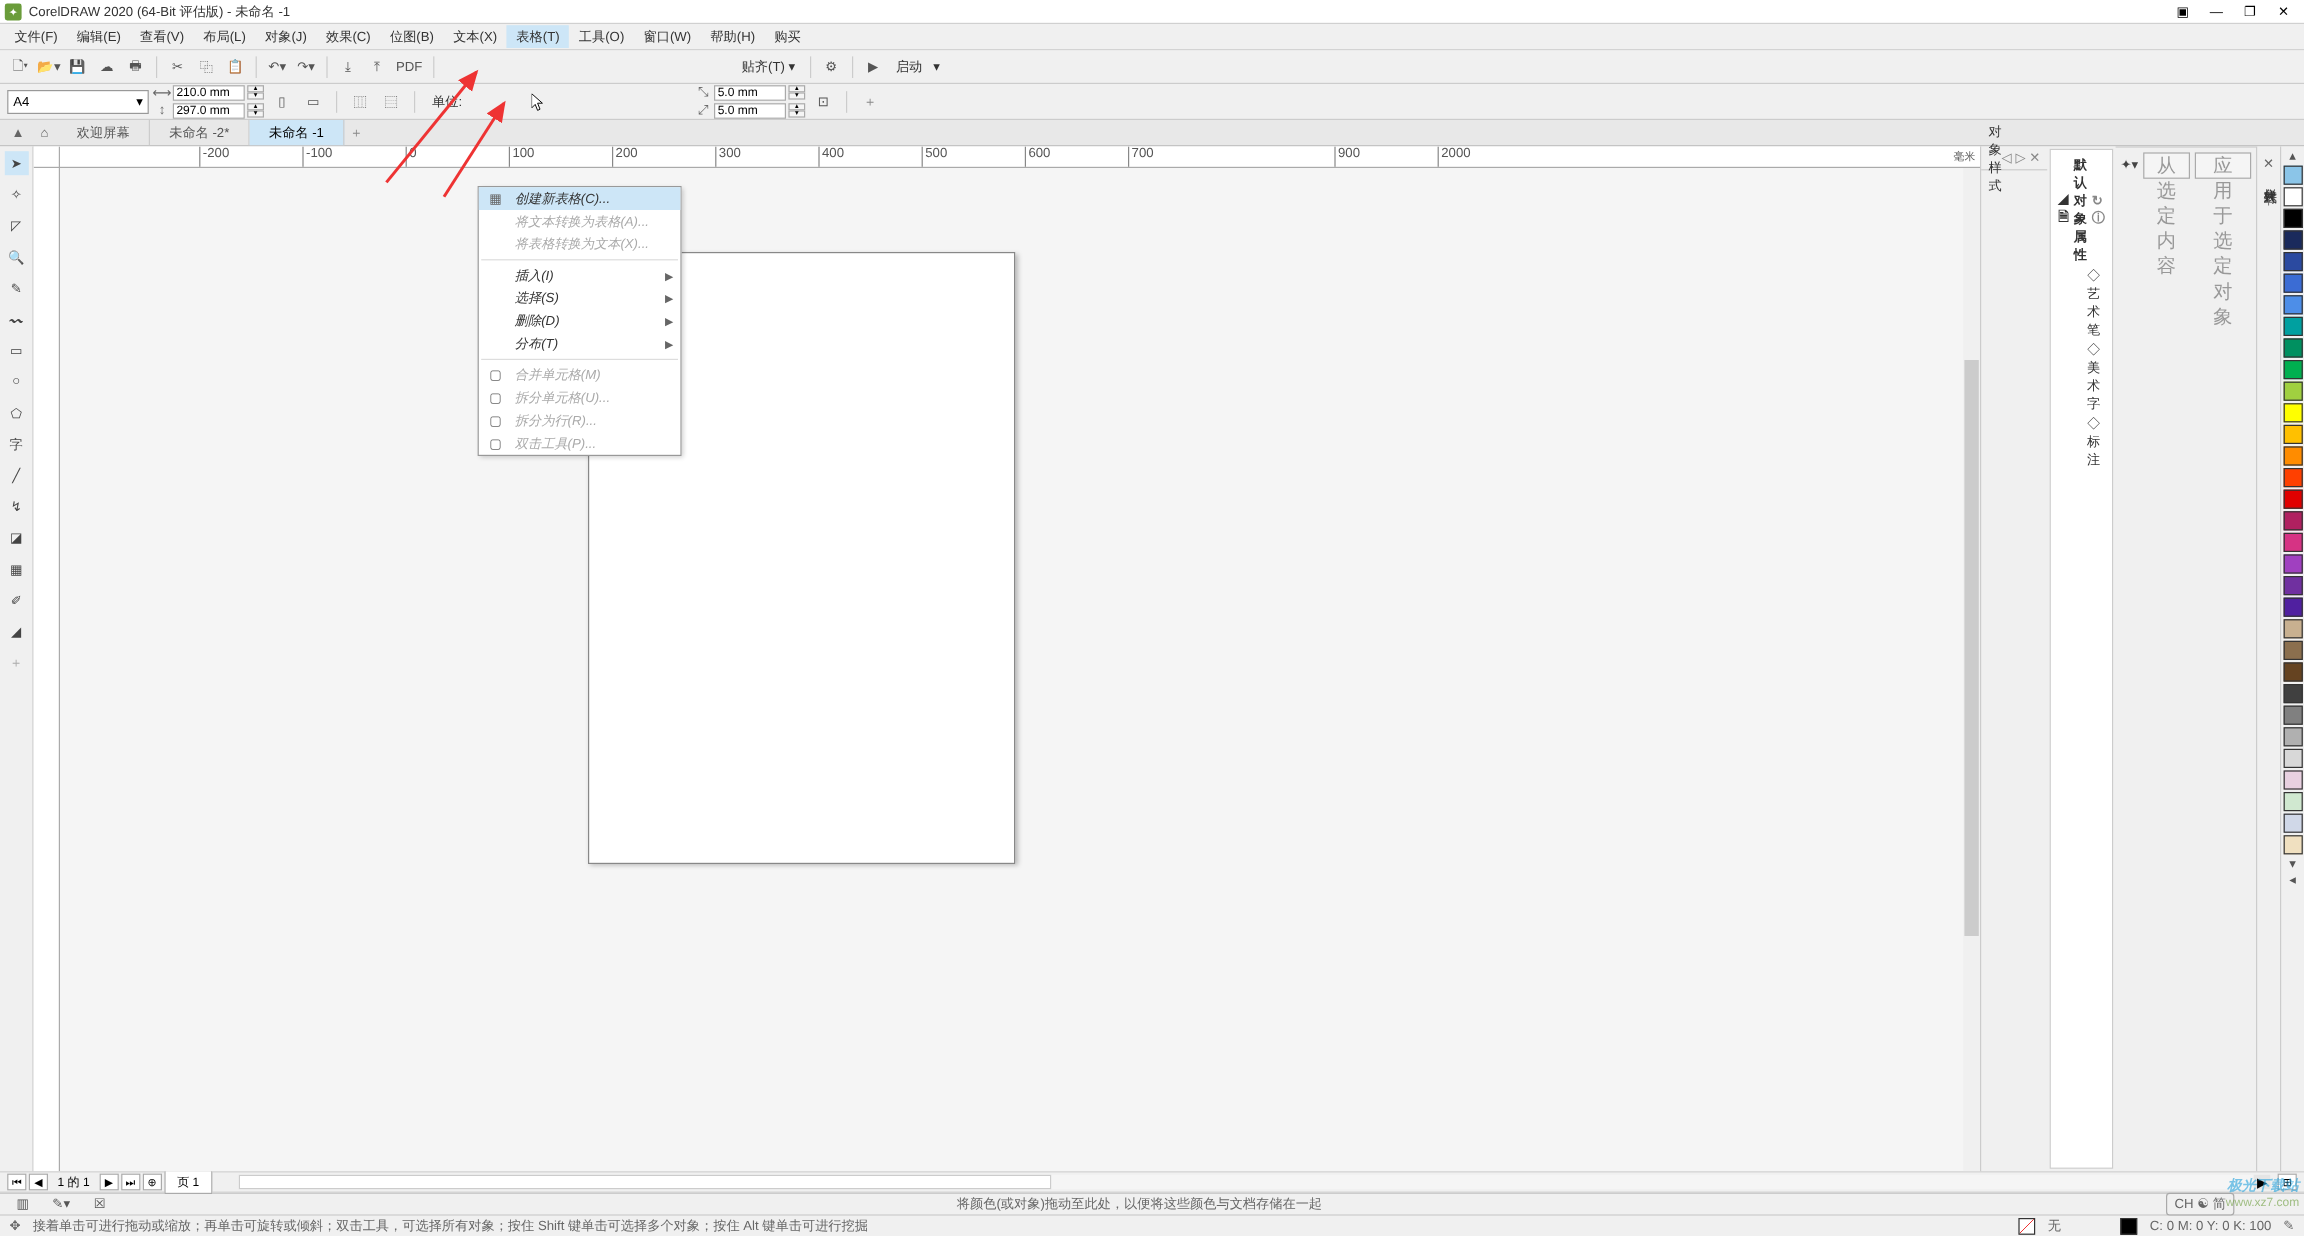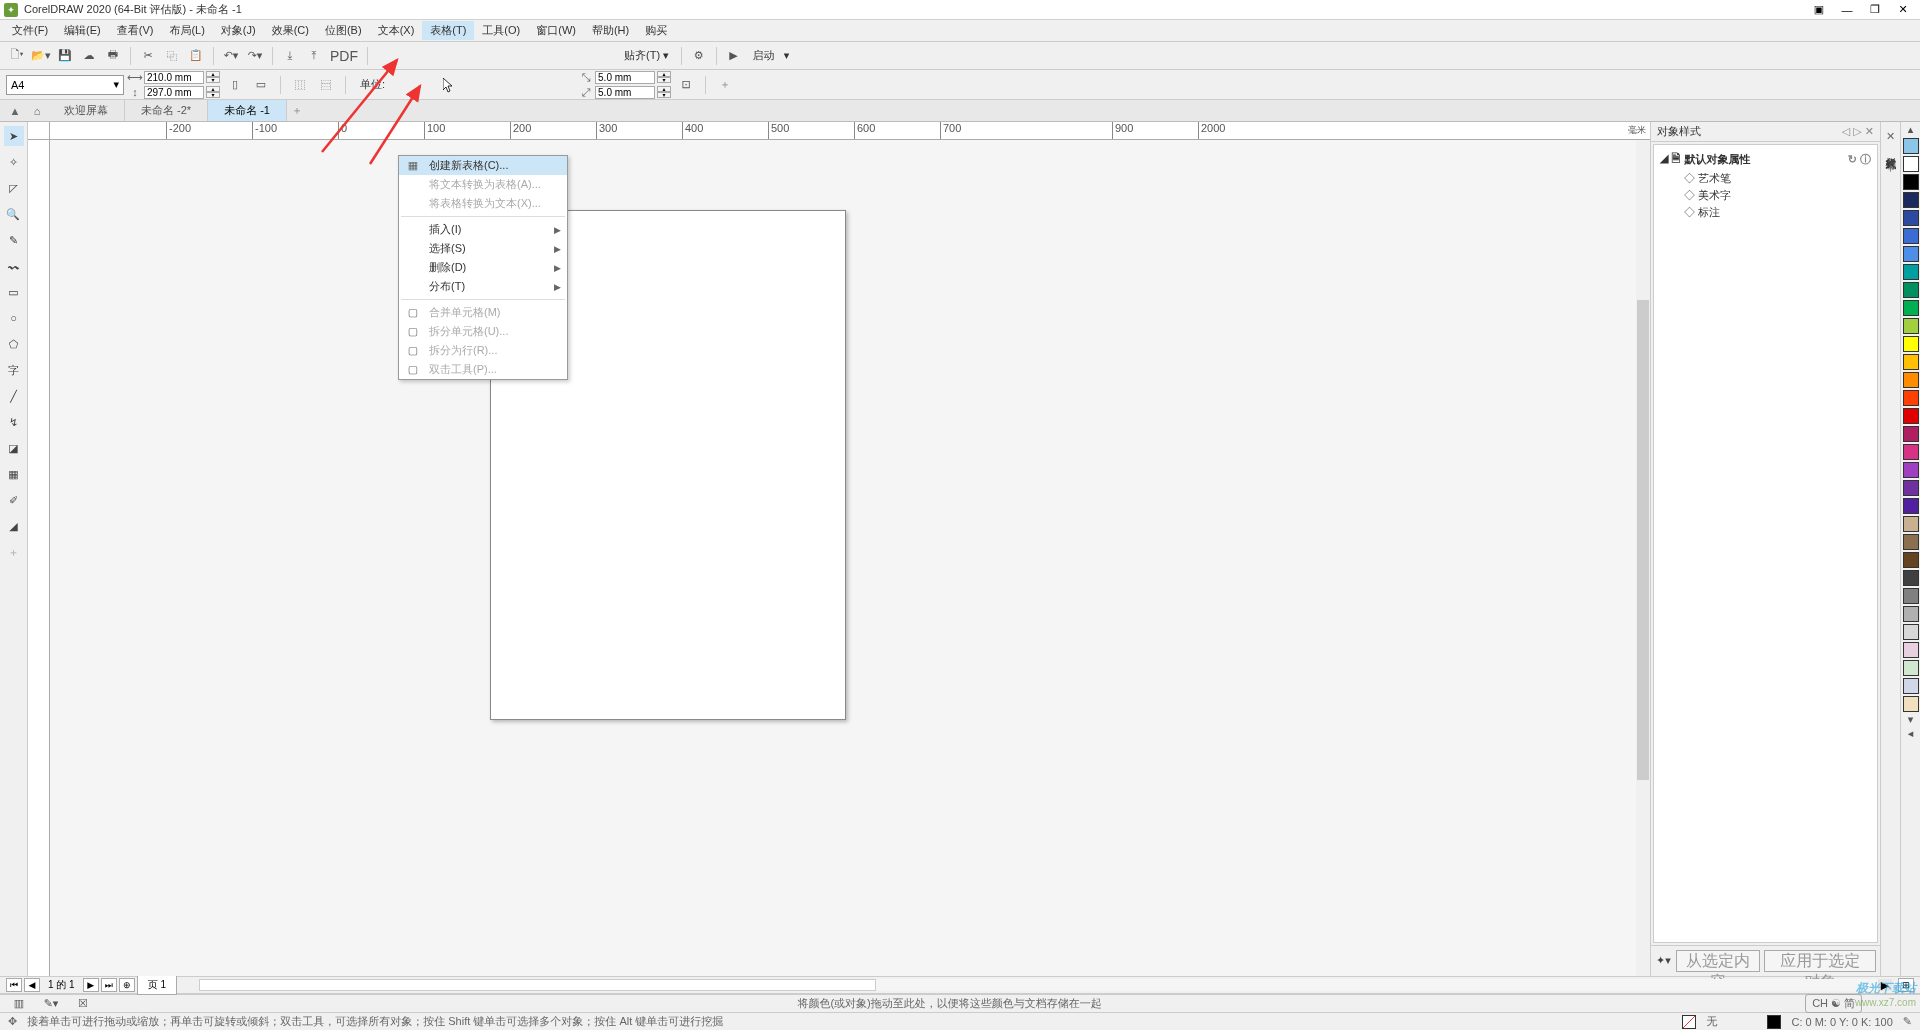--- a/index.html
+++ b/index.html
@@ -56,21 +56,21 @@
 .ruler-h .tick { position:absolute; top:0; height:100%; border-left:1px solid #888; padding-left:2px; }
 .ruler-v { position:absolute; left:0; top:18px; bottom:0; width:22px; background:#fff; border-right:1px solid #aaa; }
 .ruler-corner { position:absolute; left:0;top:0;width:22px;height:18px;background:#fff;border-right:1px solid #aaa;border-bottom:1px solid #aaa; }
 .ruler-label { position:absolute; right:4px; top:2px; font-size:9px; color:#555; }
 .canvas { position:absolute; left:22px; top:18px; right:0; bottom:0; background:#f5f5f5; }
 .page { position:absolute; left:440px; top:70px; width:356px; height:510px; background:#fff; box-shadow: 2px 2px 4px rgba(0,0,0,0.25); border:1px solid #888; }
 .vscroll { position:absolute; right:0; top:18px; width:14px; bottom:0; background:#f0f0f0; }
 .vscroll .thumb { position:absolute; left:1px; right:1px; top:160px; height:480px; background:#ccc; }
 
 
-.rpanel { width: 230px; background:#f0f0f0; border-left:1px solid #ccc; display:flex;flex-direction:column; }
+.rpanel { width: 230px; background:#f0f0f0; border-left:1px solid #ccc; display:flex;flex-direction:row; }
 .rpanel .hd { height:20px; display:flex;align-items:center;justify-content:space-between; padding:0 6px; border-bottom:1px solid #ccc; color:#333; }
 .rpanel .tree { flex:1; padding:4px 6px; background:#fff; margin:2px; border:1px solid #ccc; }
 .rpanel .tree .tn { display:flex;align-items:center;gap:4px; padding:1px 0; color:#333; }
 .rpanel .tree .tn.bold { font-weight:bold; }
 .rpanel .tree .indent { padding-left:24px; }
 .rpanel .btm { padding:4px; display:flex; gap:4px; justify-content:flex-end; border-top:1px solid #ccc; }
 .rpanel .btm button { height:22px; padding:0 8px; border:1px solid #aaa; background:#f5f5f5; color:#999; font-size:16px; }
 
 
 .colorstrip { width:20px; background:#f0f0f0; display:flex; flex-direction:column; align-items:center; border-left:1px solid #ccc; }
@@ -82,21 +82,21 @@
 .vtab .lbl { writing-mode: vertical-rl; padding:6px 0; color:#333; font-size:11px; }
 .vtab .plus { margin-top:6px; color:#666; }
 .vtab .x { margin-top:2px; color:#666; }
 
 
 .dropdown { position:absolute; left:398px; top:33px; width:170px; background:#fff; border:1px solid #999; box-shadow:2px 2px 4px rgba(0,0,0,0.2); z-index:100; }
 .dropdown .row { height:19px; display:flex; align-items:center; padding:0 6px; gap:8px; color:#333; cursor:pointer; }
 .dropdown .row.hover { background:#cde6f7; }
 .dropdown .row.disabled { color:#aaa; cursor:default; }
 .dropdown .row .ric { width:16px;height:16px;display:flex;align-items:center;justify-content:center;color:#666; }
-.dropdown .row .txt { flex:1; }
+.dropdown .row .txt { flex:1;font-style:italic; }
 .dropdown .row .arr { color:#666; font-size:9px; }
 .dropdown .sep { height:1px; background:#ddd; margin:3px 2px; }
 
 
 .red-arrow { position:absolute; z-index:101; pointer-events:none; }
 
 
 .pagenav { height:18px; background:#f0f0f0; display:flex; align-items:center; padding:0 6px; border-top:1px solid #ccc; border-bottom:1px solid #ccc; gap:2px; }
 .pagenav .nbtn { width:16px;height:14px;display:flex;align-items:center;justify-content:center;border:1px solid #aaa;background:#fff;font-size:9px;cursor:pointer; }
 .pagenav .pinfo { padding:0 6px; font-size:10px; }
@@ -154,21 +154,21 @@
   <span class="tsep"></span>
   <span class="tbtn">✂</span>
   <span class="tbtn">⿻</span>
   <span class="tbtn">📋</span>
   <span class="tsep"></span>
   <span class="tbtn">↶▾</span>
   <span class="tbtn">↷▾</span>
   <span class="tsep"></span>
   <span class="tbtn">⤓</span>
   <span class="tbtn">⤒</span>
-  <span class="tbtn" style="width:auto;padding:0 3px;font-size:14px;">PDF</span>
+  <span class="tbtn" style="width:auto;padding:0 3px;font-size:11px;">PDF</span>
   <span class="tsep"></span>
   <div class="zoom" style="visibility:hidden;width:80px;"></div>
   <span style="flex:0 0 160px"></span>
   <span class="ttxt"><span>贴齐(T)</span> ▾</span>
   <span class="tsep"></span>
   <span class="tbtn">⚙</span>
   <span class="tsep"></span>
   <span class="tbtn">▶</span>
   <span class="ttxt"><span>启动</span> &nbsp; ▾</span>
 </div>

